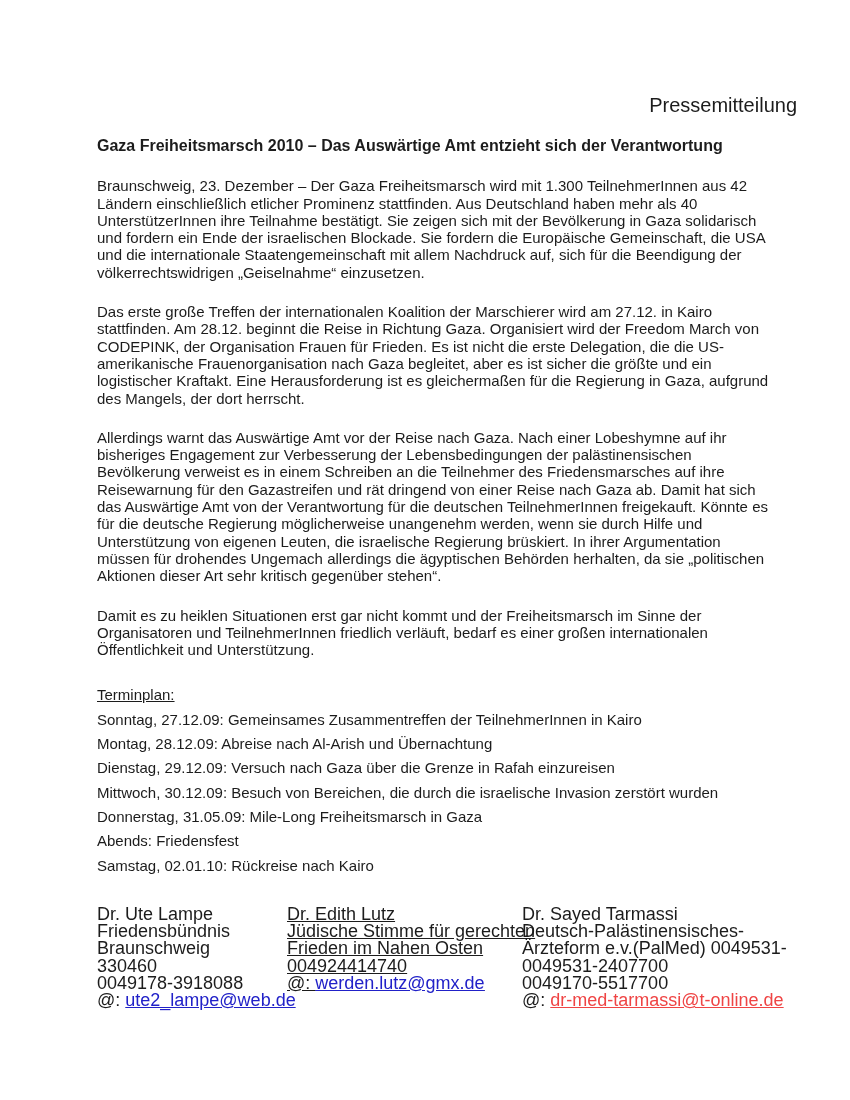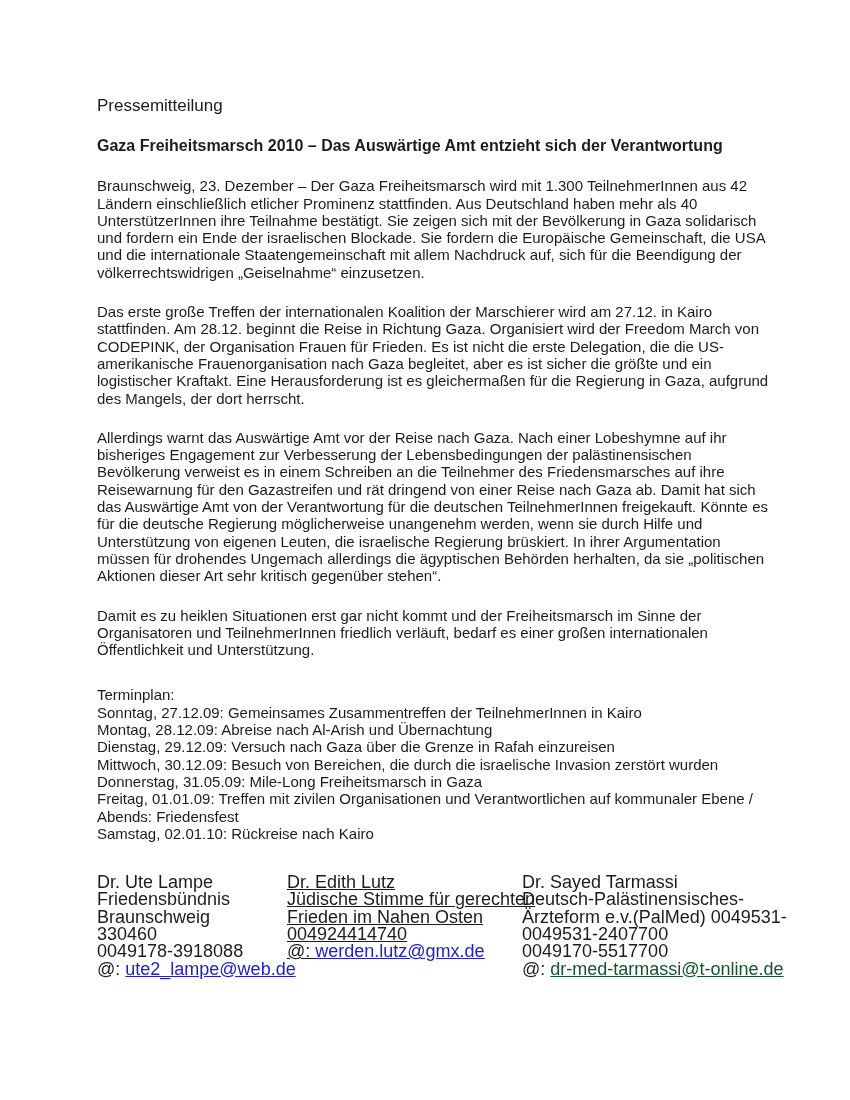--- a/index.html
+++ b/index.html
@@ -17,45 +17,48 @@
     color: #1c1c1c;
   }
   .content {
     position: absolute;
     left: 97px;
     top: 97px;
     width: 700px;
   }
   .kicker {
     margin: 0;
-    font-size: 17px;
+    font-size: 20px;
     line-height: 17.3px;
+    text-align: right;
   }
   .title {
     margin: 22px 0 0 0;
     font-size: 16px;
     line-height: 19px;
     font-weight: bold;
     white-space: nowrap;
   }
   .body-para {
     margin: 22px 0 0 0;
     font-size: 15px;
     line-height: 17.3px;
     width: 676px;
   }
   .schedule {
     margin-top: 28px;
     font-size: 15px;
     line-height: 17.3px;
   }
   .schedule-heading {
+    text-decoration: underline;
   }
   .schedule-line {
     white-space: nowrap;
+    margin-top: 7px;
   }
   .contacts {
     margin-top: 32px;
     display: flex;
     font-size: 18px;
     line-height: 17.3px;
     justify-content: flex-end;
   }
   .contact-col-1 { width: 190px; flex: 0 0 190px; }
   .contact-col-2 { width: 235px; flex: 0 0 235px; text-decoration: underline; }
@@ -81,21 +84,20 @@
     <p class="body-para">Allerdings warnt das Auswärtige Amt vor der Reise nach Gaza. Nach einer Lobeshymne auf ihr bisheriges Engagement zur Verbesserung der Lebensbedingungen der palästinensischen Bevölkerung verweist es in einem Schreiben an die Teilnehmer des Friedensmarsches auf ihre Reisewarnung für den Gazastreifen und rät dringend von einer Reise nach Gaza ab. Damit hat sich das Auswärtige Amt von der Verantwortung für die deutschen TeilnehmerInnen freigekauft. Könnte es für die deutsche Regierung möglicherweise unangenehm werden, wenn sie durch Hilfe und Unterstützung von eigenen Leuten, die israelische Regierung brüskiert. In ihrer Argumentation müssen für drohendes Ungemach allerdings die ägyptischen Behörden herhalten, da sie „politischen Aktionen dieser Art sehr kritisch gegenüber stehen“.</p>
     <p class="body-para">Damit es zu heiklen Situationen erst gar nicht kommt und der Freiheitsmarsch im Sinne der Organisatoren und TeilnehmerInnen friedlich verläuft, bedarf es einer großen internationalen Öffentlichkeit und Unterstützung.</p>
 
     <div class="schedule">
       <div class="schedule-heading">Terminplan:</div>
       <div class="schedule-line">Sonntag, 27.12.09: Gemeinsames Zusammentreffen der TeilnehmerInnen in Kairo</div>
       <div class="schedule-line">Montag, 28.12.09: Abreise nach Al-Arish und Übernachtung</div>
       <div class="schedule-line">Dienstag, 29.12.09: Versuch nach Gaza über die Grenze in Rafah einzureisen</div>
       <div class="schedule-line">Mittwoch, 30.12.09: Besuch von Bereichen, die durch die israelische Invasion zerstört wurden</div>
       <div class="schedule-line">Donnerstag, 31.05.09: Mile-Long Freiheitsmarsch in Gaza</div>
-      <div class="schedule-line">Freitag, 01.01.09: Treffen mit zivilen Organisationen und Verantwortlichen auf kommunaler Ebene /</div>
       <div class="schedule-line">Abends: Friedensfest</div>
       <div class="schedule-line">Samstag, 02.01.10: Rückreise nach Kairo</div>
     </div>
 
     <div class="contacts">
 
       <div class="contact-col-1">
         <div class="contact-line">Dr. Ute Lampe</div>
         <div class="contact-line">Friedensbündnis</div>
         <div class="contact-line">Braunschweig</div>
@@ -111,18 +113,18 @@
         <div class="contact-line">004924414740</div>
         <div class="contact-line"><span>@: </span><a class="email" href="#" style="color: rgb(33, 33, 200);">werden.lutz@gmx.de</a></div>
       </div>
 
       <div class="contact-col-3">
         <div class="contact-line">Dr. Sayed Tarmassi</div>
         <div class="contact-line">Deutsch-Palästinensisches-</div>
         <div class="contact-line">Ärzteform e.v.(PalMed) 0049531-</div>
         <div class="contact-line">0049531-2407700</div>
         <div class="contact-line">0049170-5517700</div>
-        <div class="contact-line"><span>@: </span><a class="email" href="#" style="color: #14532d;">dr-med-tarmassi@t-online.de</a></div>
+        <div class="contact-line"><span>@: </span><a class="email" href="#" style="color: #ef4444;">dr-med-tarmassi@t-online.de</a></div>
       </div>
 
     </div>
   </div>
 </div>
 
 </body></html>

